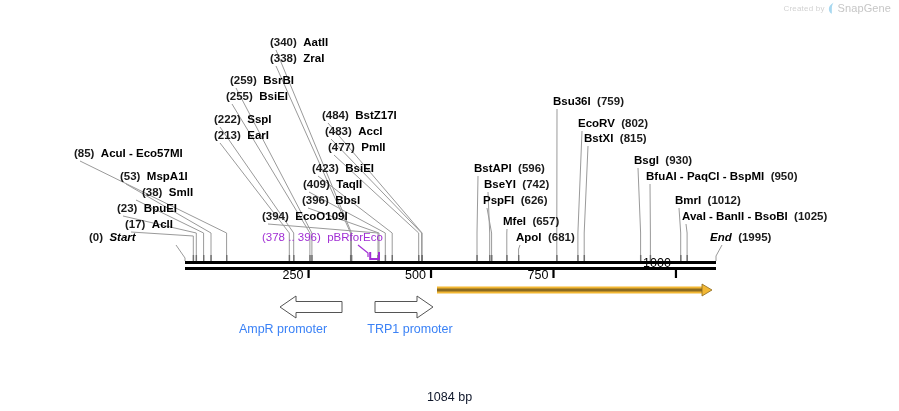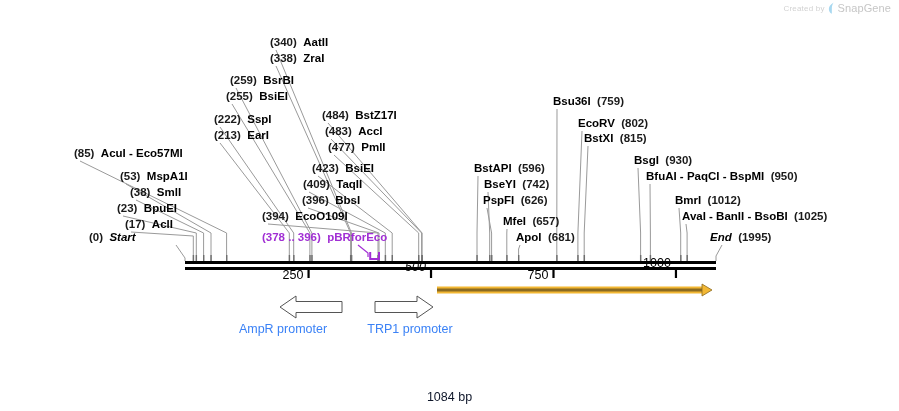--- a/index.html
+++ b/index.html
@@ -17,21 +17,21 @@
   .wm-leaf{width:7px;height:12px;display:block;}
   .wm-name{font-size:11px;color:#c6c6c6;letter-spacing:.1px;}
 
   
   .lbl{position:absolute;white-space:nowrap;font-size:11.5px;color:#000;line-height:12px;}
   .lbl .pos{font-weight:bold;color:#1a1a1a;}
   .lbl .nm{font-weight:bold;}
   .lbl .dash{font-weight:bold;}
   .lbl.ital .nm{font-style:italic;}
   .lbl.primer{color:#a12fd4;}
-  .lbl.primer .pos,.lbl.primer .nm{color:#a12fd4;font-weight:bold;}
+  .lbl.primer .pos,.lbl.primer .nm{color:#a12fd4;font-weight:normal;}
   .ticklabel{position:absolute;font-size:12.5px;color:#000;text-align:right;}
 
   
   .promoter-label{position:absolute;font-size:12.5px;color:#3b82f6;white-space:nowrap;text-align:center;}
 
   
   .title{position:absolute;width:100%;text-align:center;font-size:15px;font-weight:bold;color:#000;}
   .subtitle{position:absolute;width:100%;text-align:center;font-size:12.5px;color:#0f172a;}
 </style>
 </head>
@@ -121,21 +121,21 @@
       <path d="M 342 301.5 L 296 301.5 L 296 296 L 280 307 L 296 318 L 296 312.5 L 342 312.5 Z" fill="#ffffff" stroke="#555" stroke-width="1"></path>
       <path d="M 375 301.5 L 417 301.5 L 417 296 L 433 307 L 417 318 L 417 312.5 L 375 312.5 Z" fill="#ffffff" stroke="#555" stroke-width="1"></path>
       <rect x="437" y="286.5" width="265" height="7" fill="#f2b733"></rect>
       <rect x="437" y="288.5" width="265" height="3" fill="#8a6a21"></rect>
       <path d="M 702 284 L 712 290 L 702 296 Z" fill="#f2b733" stroke="#8a6a21" stroke-width="0.8"></path>
     </svg>
 
   <div id="labels">
       <div class="lbl" style="top: 147px; left: 74px;"><span class="pos">(85)</span>&nbsp; <span class="nm">AcuI</span><span class="dash"> - </span><span class="nm">Eco57MI</span></div>
       <div class="lbl" style="top: 170px; left: 120px;"><span class="pos">(53)</span>&nbsp; <span class="nm">MspA1I</span></div>
-      <div class="lbl" style="top: 186px; left: 130px;"><span class="pos">(38)</span>&nbsp; <span class="nm">SmlI</span></div>
+      <div class="lbl" style="top: 186px; left: 142px;"><span class="pos">(38)</span>&nbsp; <span class="nm">SmlI</span></div>
       <div class="lbl" style="top: 202px; left: 117px;"><span class="pos">(23)</span>&nbsp; <span class="nm">BpuEI</span></div>
       <div class="lbl" style="top: 218px; left: 125px;"><span class="pos">(17)</span>&nbsp; <span class="nm">AclI</span></div>
       <div class="lbl" style="top: 113px; left: 214px;"><span class="pos">(222)</span>&nbsp; <span class="nm">SspI</span></div>
       <div class="lbl" style="top: 129px; left: 214px;"><span class="pos">(213)</span>&nbsp; <span class="nm">EarI</span></div>
       <div class="lbl" style="top: 74px; left: 230px;"><span class="pos">(259)</span>&nbsp; <span class="nm">BsrBI</span></div>
       <div class="lbl" style="top: 90px; left: 226px;"><span class="pos">(255)</span>&nbsp; <span class="nm">BsiEI</span></div>
       <div class="lbl" style="top: 36px; left: 270px;"><span class="pos">(340)</span>&nbsp; <span class="nm">AatII</span></div>
       <div class="lbl" style="top: 52px; left: 270px;"><span class="pos">(338)</span>&nbsp; <span class="nm">ZraI</span></div>
       <div class="lbl" style="top: 210px; left: 262px;"><span class="pos">(394)</span>&nbsp; <span class="nm">EcoO109I</span></div>
       <div class="lbl" style="top: 194px; left: 302px;"><span class="pos">(396)</span>&nbsp; <span class="nm">BbsI</span></div>
@@ -156,21 +156,21 @@
       <div class="lbl" style="top: 170px; left: 646px;"><span class="nm">BfuAI</span><span class="dash"> - </span><span class="nm">PaqCI</span><span class="dash"> - </span><span class="nm">BspMI</span>&nbsp; <span class="pos">(950)</span></div>
       <div class="lbl" style="top: 194px; left: 675px;"><span class="nm">BmrI</span>&nbsp; <span class="pos">(1012)</span></div>
       <div class="lbl" style="top: 210px; left: 682px;"><span class="nm">AvaI</span><span class="dash"> - </span><span class="nm">BanII</span><span class="dash"> - </span><span class="nm">BsoBI</span>&nbsp; <span class="pos">(1025)</span></div>
       <div class="lbl ital" style="left: 89px; top: 231px;"><span class="pos">(0)</span>&nbsp; <span class="nm">Start</span></div>
       <div class="lbl ital" style="left: 710px; top: 231px;"><span class="nm">End</span>&nbsp; <span class="pos">(1995)</span></div>
       <div class="lbl primer" style="left: 262px; top: 231px;"><span class="pos">(378 .. 396)</span>&nbsp; <span class="nm">pBRforEco</span></div>
     </div>
 
   <div id="ticklabels">
       <div class="ticklabel" style="left: 237.463px; top: 268px; width: 66px;">250</div>
-      <div class="ticklabel" style="left: 359.926px; top: 260px; width: 66px; font-style: italic;">500</div>
+      <div class="ticklabel" style="left: 359.926px; top: 268px; width: 66px;">500</div>
       <div class="ticklabel" style="left: 482.389px; top: 268px; width: 66px;">750</div>
       <div class="ticklabel" style="left: 604.852px; top: 256px; width: 66px;">1000</div>
     </div>
 
   <div id="featurelabels">
       <div class="promoter-label" style="left: 223px; top: 322px; width: 120px;">AmpR promoter</div>
       <div class="promoter-label" style="left: 350px; top: 322px; width: 120px;">TRP1 promoter</div>
     </div>
 
   <div class="subtitle" style="top:390px">1084 bp</div>

